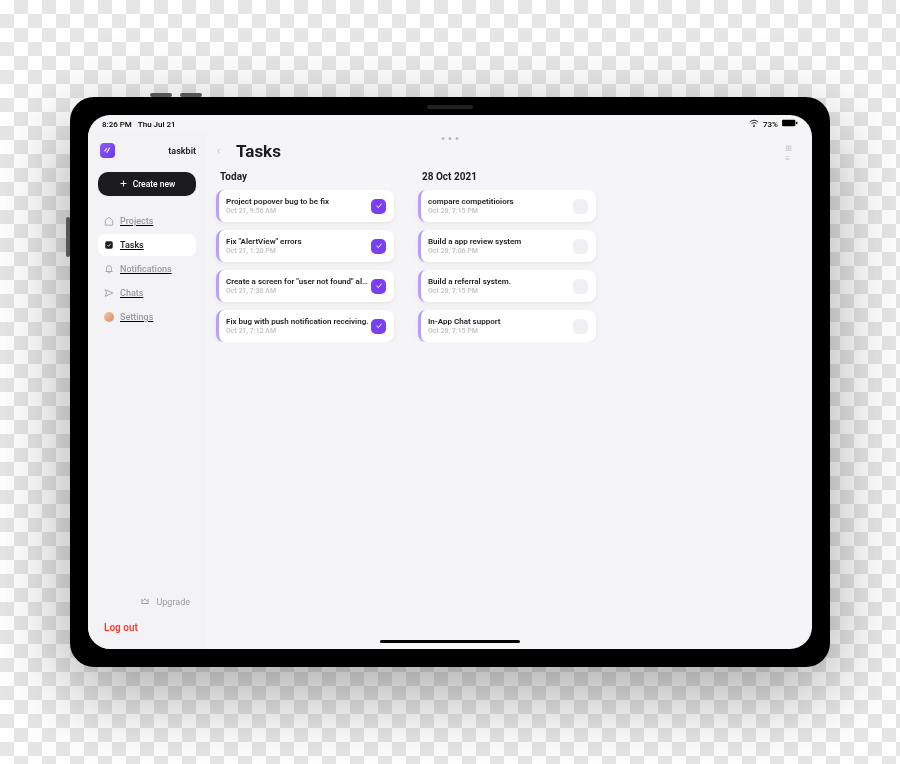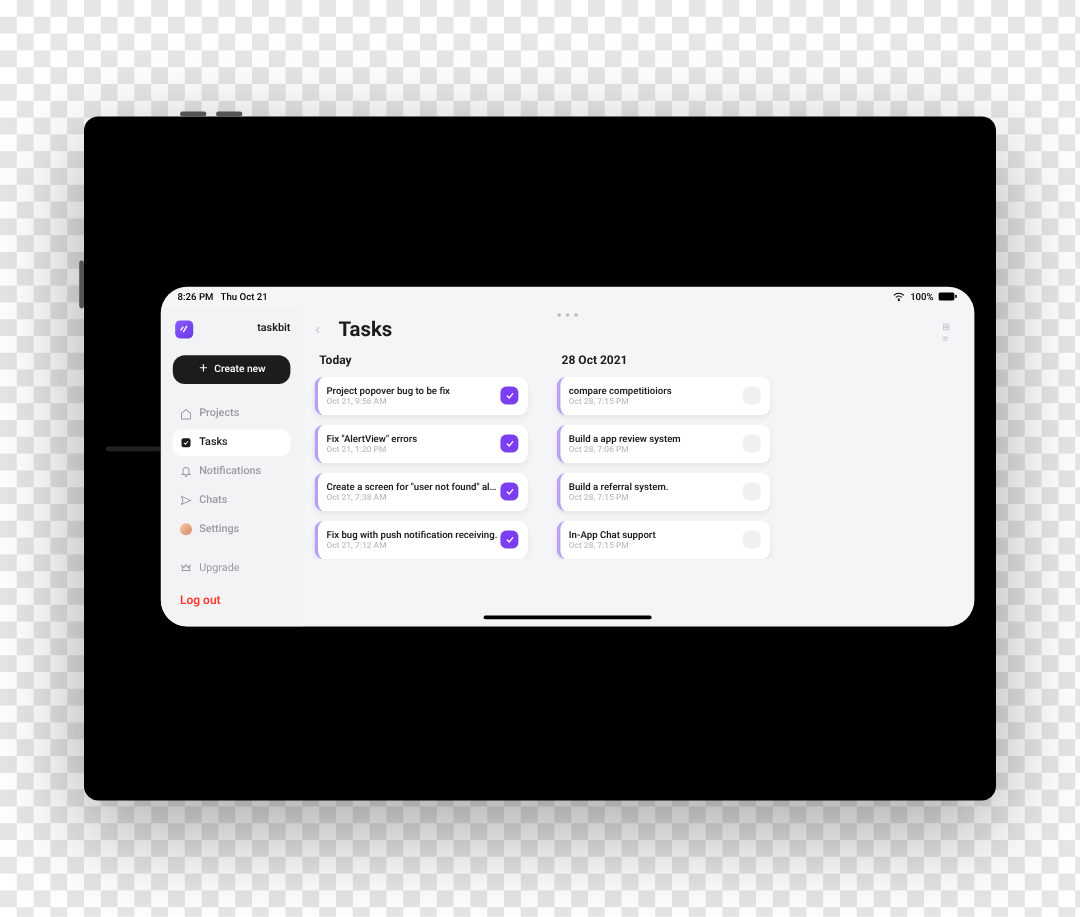--- a/index.html
+++ b/index.html
@@ -35,24 +35,25 @@
   .camera-hole{
     position:relative;
     top:-6px;
     width:46px;height:4px;
     background:#222;
     border-radius:2px;
   }
   .device{
     width:760px;height:570px;
     background:#000;
-    border-radius:12px;
+    border-radius:24px;
     padding:14px 18px 18px 18px;
     position:relative;
     display:flex;
+    flex-direction:column;
     align-items:center;
   }
   .device-buttons-top{
     position:absolute;top:-4px;left:80px;height:4px;display:flex;gap:8px;
   }
   .device-btn{width:22px;height:4px;background:#555;border-radius:2px;}
   .device-side-btn{position:absolute;left:-4px;top:120px;width:4px;height:40px;background:#555;border-radius:2px;}
   .screen{
     width:100%;flex:1;
     background:var(--bg-page);
@@ -95,32 +96,32 @@
   }
   .brand-logo svg{width:9px;height:9px;}
   .brand-name{font-weight:600;color:var(--text-primary);font-size:9px;}
   .create-btn{
     background:#1c1c1e;color:#fff;border:none;
     border-radius:10px;height:24px;
     display:flex;align-items:center;justify-content:center;gap:5px;
     font-size:8.5px;font-weight:500;cursor:pointer;
     margin:2px 0 8px 0;
   }
-  .nav{display:flex;flex-direction:column;gap:2px;}
+  .nav{display:flex;flex-direction:column;gap:2px;text-decoration:underline;}
   .nav-item{
     display:flex;align-items:center;gap:6px;
     padding:6px 6px;border-radius:7px;
     color:var(--text-secondary);font-size:9px;font-weight:500;
     cursor:pointer;
   }
   .nav-item.active{background:#fff;color:var(--text-primary);}
   .nav-item .ico{width:10px;height:10px;display:flex;align-items:center;justify-content:center;}
   .avatar{width:10px;height:10px;border-radius:50%;background:linear-gradient(135deg,#f6c89f,#d98a6c);}
   .sidebar-spacer{flex:1;}
-  .upgrade{display:flex;align-items:center;gap:6px;color:var(--text-secondary);font-size:9px;padding:4px 6px;cursor:pointer;}
+  .upgrade{display:flex;align-items:center;gap:6px;color:var(--text-secondary);font-size:9px;padding:4px 6px;cursor:pointer;justify-content:flex-end;}
   .logout{color:var(--danger);font-size:10px;font-weight:600;padding:4px 6px;cursor:pointer;}
 
   
   .main{flex:1;display:flex;flex-direction:column;min-width:0;padding:8px 14px 0 0;}
   .main-header{display:flex;align-items:center;gap:8px;padding:0 0 10px 4px;}
   .back-chip{
     width:18px;height:18px;border-radius:50%;
     display:flex;align-items:center;justify-content:center;
     color:#c7c7cf;cursor:pointer;
   }
@@ -161,30 +162,30 @@
         <div class="device-btn"></div>
     </div>
     <div class="device-side-btn"></div>
     <div class="camera-hole"></div>
 
     <div class="screen">
 
       <div class="statusbar">
         <div class="left">
           <span>8:26 PM</span>
-          <span>Thu Oct 21</span>
+          <span>Thu Jul 21</span>
         </div>
         <div class="right">
           <span>
             <svg width="10" height="8" viewBox="0 0 24 18" fill="none" stroke="#000" stroke-width="2">
                 <path d="M2 7c6-6 14-6 20 0M6 11c4-4 8-4 12 0M10 15c1.3-1.3 2.7-1.3 4 0"></path>
                 <circle cx="12" cy="17" r="1" fill="#000"></circle>
               </svg>
           </span>
-          <span>100%</span>
+          <span>73%</span>
           <span>
             <svg width="16" height="8" viewBox="0 0 24 12">
                 <rect x="0" y="1" width="20" height="10" rx="2" fill="#000"></rect>
                 <rect x="21" y="4" width="2" height="4" rx="1" fill="#000"></rect>
               </svg>
           </span>
         </div>
       </div>
 
       <div class="topdots">

